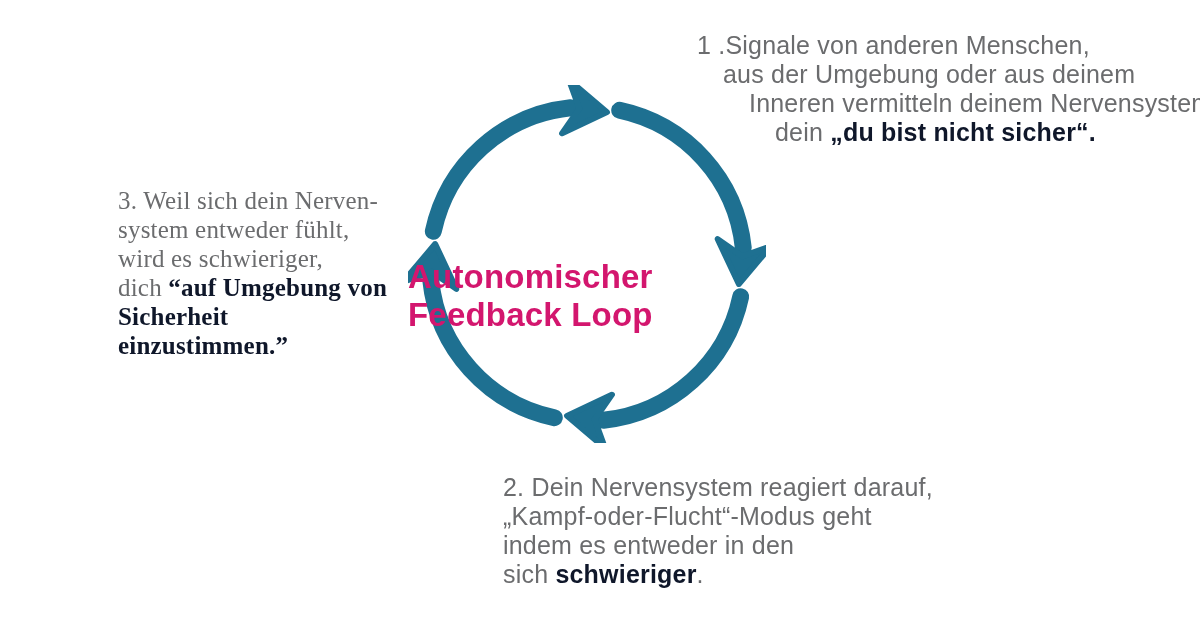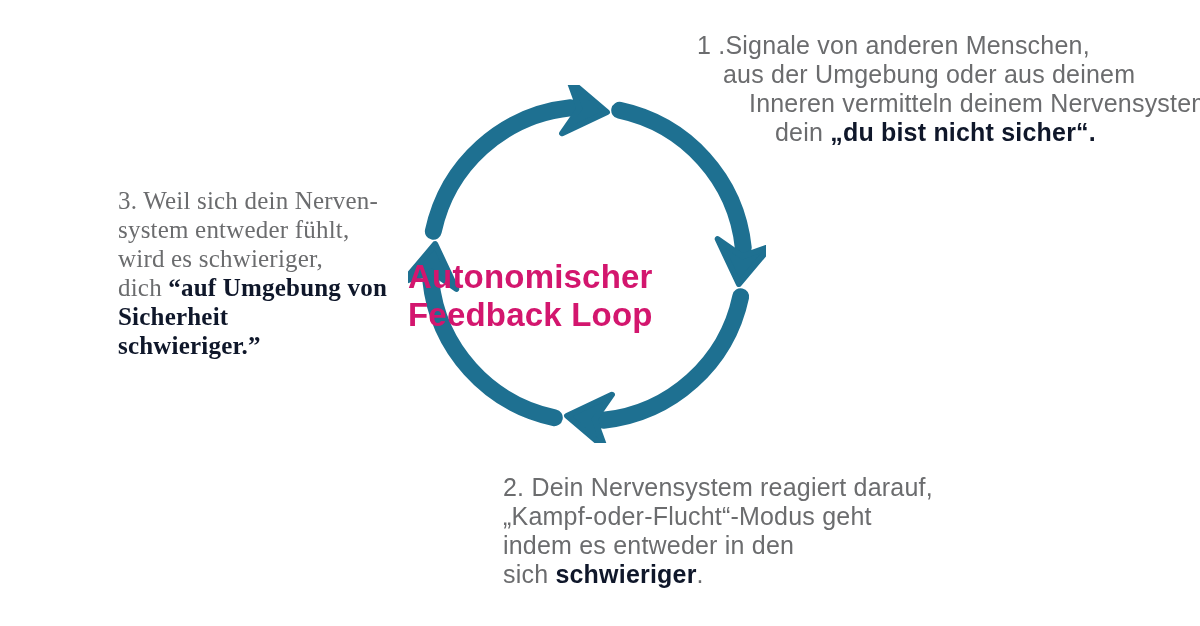--- a/index.html
+++ b/index.html
@@ -83,16 +83,16 @@
     <div class="line">indem es entweder in den</div>
     <div class="line"><span>sich </span><span class="hl">schwieriger</span><span>.</span></div>
   </div>
 
   <div class="step" id="step3">
     <div class="line">3. Weil sich dein Nerven-</div>
     <div class="line">system entweder fühlt,</div>
     <div class="line">wird es schwieriger,</div>
     <div class="line"><span>dich </span><span class="hl">“auf Umgebung von</span></div>
     <div class="line hl">Sicherheit</div>
-    <div class="line hl">schwieriger.”</div>
+    <div class="line hl">einzustimmen.”</div>
   </div>
 
 </div>
 
 </body></html>

